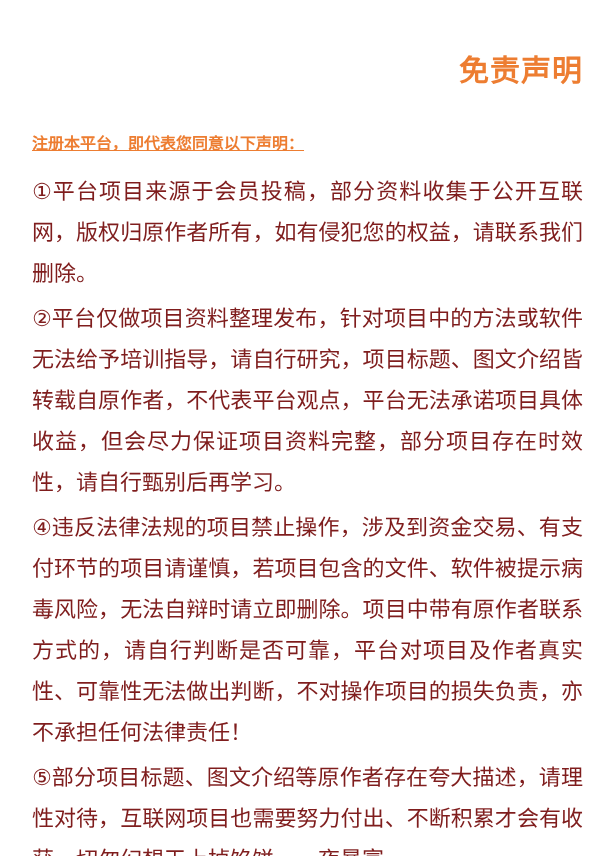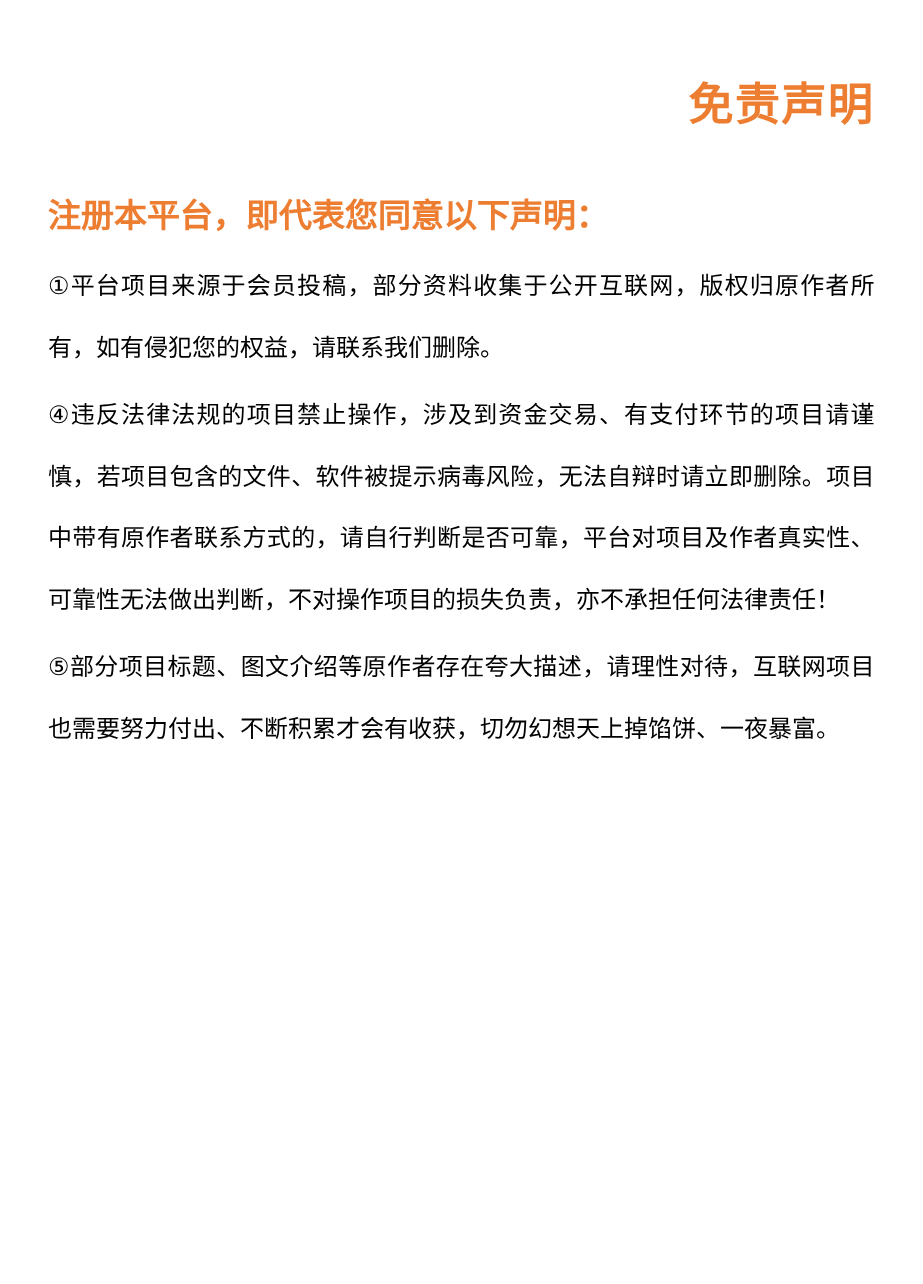--- a/index.html
+++ b/index.html
@@ -24,48 +24,50 @@
     margin: 52px 0 0 0;
     font-size: 30px;
     line-height: 38px;
     font-weight: bold;
     text-align: right;
     color: #ED7D31;
     letter-spacing: 1px;
   }
   .doc-intro {
     margin: 43px 0 0 0;
-    font-size: 22px;
+    font-size: 16px;
     line-height: 21px;
     font-weight: bold;
     color: #ED7D31;
+    text-decoration: underline;
   }
   .doc-body {
     margin-top: 17px;
     color: #333333;
   }
   .doc-body p {
     margin: 0 0 4px 0;
-    font-size: 16px;
+    font-size: 22px;
     line-height: 41px;
     text-align: justify;
     text-justify: inter-ideograph;
-    color: #000000;
+    color: #7f1d1d;
     word-break: break-all;
   }
   .doc-body p:last-child {
     margin-bottom: 0;
   }
 </style>
 </head>
 <body>
 
 <div class="page">
   <h1 class="doc-title">免责声明</h1>
 
   <p class="doc-intro">注册本平台，即代表您同意以下声明：</p>
 
   <div class="doc-body">
     <p>①平台项目来源于会员投稿，部分资料收集于公开互联网，版权归原作者所有，如有侵犯您的权益，请联系我们删除。</p>
+    <p>②平台仅做项目资料整理发布，针对项目中的方法或软件无法给予培训指导，请自行研究，项目标题、图文介绍皆转载自原作者，不代表平台观点，平台无法承诺项目具体收益，但会尽力保证项目资料完整，部分项目存在时效性，请自行甄别后再学习。</p>
     <p>④违反法律法规的项目禁止操作，涉及到资金交易、有支付环节的项目请谨慎，若项目包含的文件、软件被提示病毒风险，无法自辩时请立即删除。项目中带有原作者联系方式的，请自行判断是否可靠，平台对项目及作者真实性、可靠性无法做出判断，不对操作项目的损失负责，亦不承担任何法律责任！</p>
     <p>⑤部分项目标题、图文介绍等原作者存在夸大描述，请理性对待，互联网项目也需要努力付出、不断积累才会有收获，切勿幻想天上掉馅饼、一夜暴富。</p>
   </div>
 </div>
 
 </body></html>

